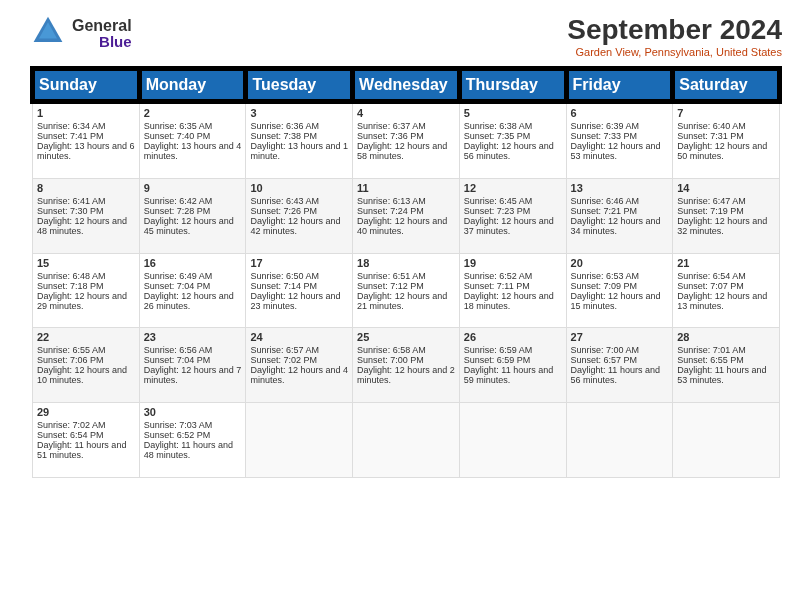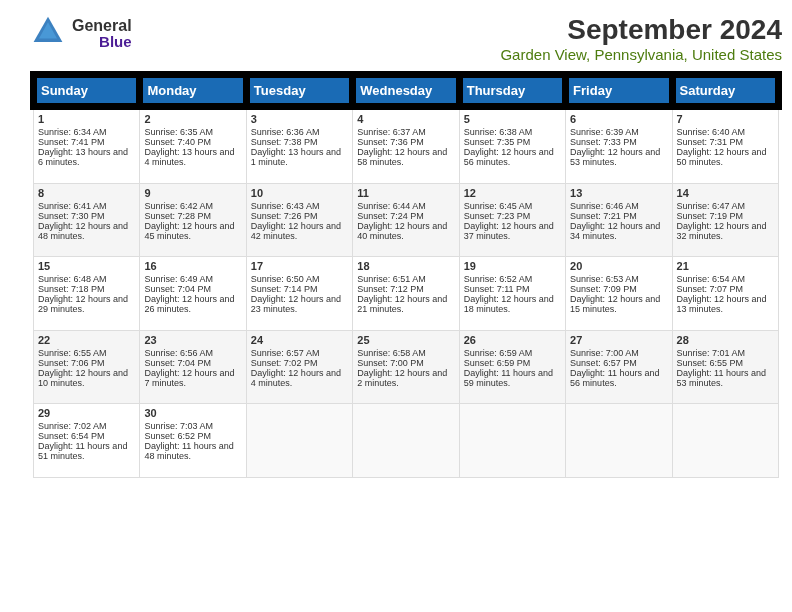--- a/index.html
+++ b/index.html
@@ -52,38 +52,38 @@
     .title-block {
       text-align: right;
     }
     .month-title {
       font-size: 28px;
       font-weight: bold;
       color: #333;
       line-height: 1.1;
     }
     .location {
-      font-size: 15px;
-      color: #4d7c0f;
+      font-size: 11px;
+      color: #c2410c;
     }
     .calendar {
       flex: 1;
       border: 1px solid #ccc;
       border-collapse: collapse;
       width: 100%;
       table-layout: fixed;
     }
     .calendar th {
       background: #1a6bb5;
       color: #fff;
-      font-size: 13px;
+      font-size: 16px;
       font-weight: bold;
       padding: 5px 4px;
       text-align: left;
-      border: 7px solid #000000;
+      border: 5px solid #000000;
     }
     .calendar td {
       vertical-align: top;
       padding: 3px 4px;
       border: 1px solid #ddd;
       font-size: 9px;
       color: #333;
       background: #fff;
     }
     .calendar tr:nth-child(even) td {
@@ -139,21 +139,21 @@
           <td><span class="day-num">3</span><span>Sunrise: 6:36 AM</span><br><span>Sunset: 7:38 PM</span><br><span>Daylight: 13 hours and 1 minute.</span></td>
           <td><span class="day-num">4</span><span>Sunrise: 6:37 AM</span><br><span>Sunset: 7:36 PM</span><br><span>Daylight: 12 hours and 58 minutes.</span></td>
           <td><span class="day-num">5</span><span>Sunrise: 6:38 AM</span><br><span>Sunset: 7:35 PM</span><br><span>Daylight: 12 hours and 56 minutes.</span></td>
           <td><span class="day-num">6</span><span>Sunrise: 6:39 AM</span><br><span>Sunset: 7:33 PM</span><br><span>Daylight: 12 hours and 53 minutes.</span></td>
           <td><span class="day-num">7</span><span>Sunrise: 6:40 AM</span><br><span>Sunset: 7:31 PM</span><br><span>Daylight: 12 hours and 50 minutes.</span></td>
         </tr>
         <tr>
           <td><span class="day-num">8</span><span>Sunrise: 6:41 AM</span><br><span>Sunset: 7:30 PM</span><br><span>Daylight: 12 hours and 48 minutes.</span></td>
           <td><span class="day-num">9</span><span>Sunrise: 6:42 AM</span><br><span>Sunset: 7:28 PM</span><br><span>Daylight: 12 hours and 45 minutes.</span></td>
           <td><span class="day-num">10</span><span>Sunrise: 6:43 AM</span><br><span>Sunset: 7:26 PM</span><br><span>Daylight: 12 hours and 42 minutes.</span></td>
-          <td><span class="day-num">11</span><span>Sunrise: 6:44 AM</span><br><span>Sunset: 7:24 PM</span><br><span>Daylight: 12 hours and 40 minutes.</span></td>
+          <td><span class="day-num">11</span><span>Sunrise: 6:13 AM</span><br><span>Sunset: 7:24 PM</span><br><span>Daylight: 12 hours and 40 minutes.</span></td>
           <td><span class="day-num">12</span><span>Sunrise: 6:45 AM</span><br><span>Sunset: 7:23 PM</span><br><span>Daylight: 12 hours and 37 minutes.</span></td>
           <td><span class="day-num">13</span><span>Sunrise: 6:46 AM</span><br><span>Sunset: 7:21 PM</span><br><span>Daylight: 12 hours and 34 minutes.</span></td>
           <td><span class="day-num">14</span><span>Sunrise: 6:47 AM</span><br><span>Sunset: 7:19 PM</span><br><span>Daylight: 12 hours and 32 minutes.</span></td>
         </tr>
         <tr>
           <td><span class="day-num">15</span><span>Sunrise: 6:48 AM</span><br><span>Sunset: 7:18 PM</span><br><span>Daylight: 12 hours and 29 minutes.</span></td>
           <td><span class="day-num">16</span><span>Sunrise: 6:49 AM</span><br><span>Sunset: 7:04 PM</span><br><span>Daylight: 12 hours and 26 minutes.</span></td>
           <td><span class="day-num">17</span><span>Sunrise: 6:50 AM</span><br><span>Sunset: 7:14 PM</span><br><span>Daylight: 12 hours and 23 minutes.</span></td>
           <td><span class="day-num">18</span><span>Sunrise: 6:51 AM</span><br><span>Sunset: 7:12 PM</span><br><span>Daylight: 12 hours and 21 minutes.</span></td>
           <td><span class="day-num">19</span><span>Sunrise: 6:52 AM</span><br><span>Sunset: 7:11 PM</span><br><span>Daylight: 12 hours and 18 minutes.</span></td>

